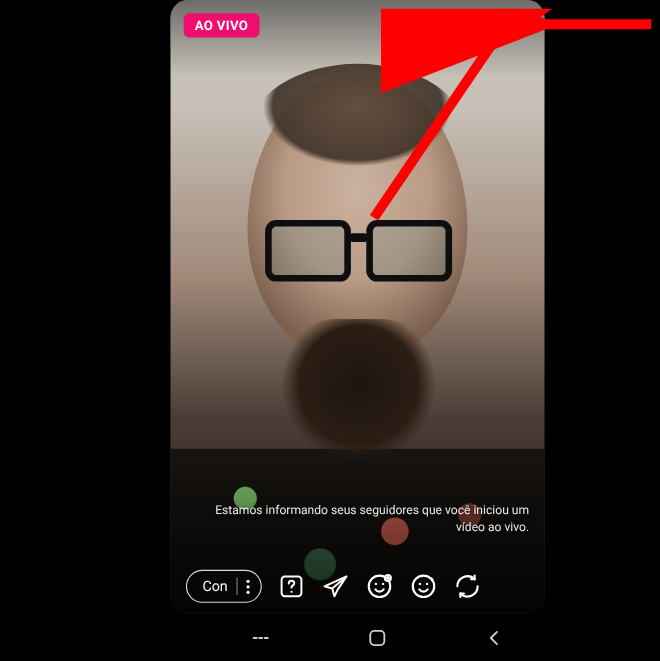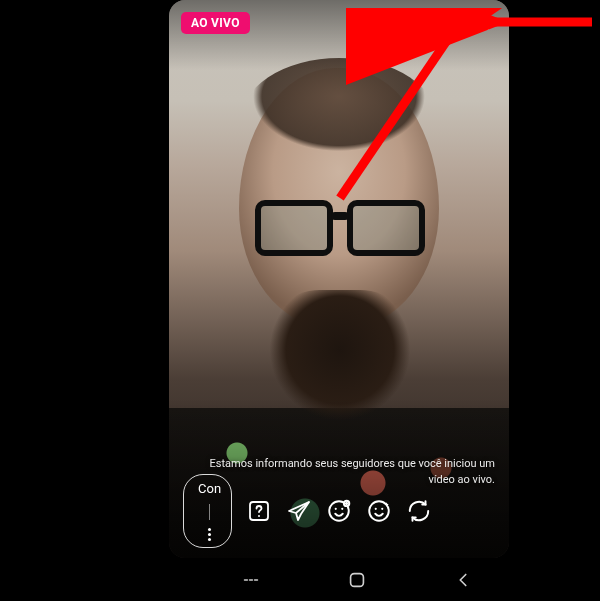--- a/index.html
+++ b/index.html
@@ -11,21 +11,20 @@
       position: relative;
       overflow: hidden;
     }
     .phone-frame {
       position: absolute;
       left: 155px;
       top: 0;
       width: 376px;
       height: 601px;
       background: #000;
-      margin-left: 14px;
     }
     .live-area {
       position: absolute;
       left: 0;
       top: 0;
       width: 340px;
       height: 558px;
       border-radius: 16px;
       overflow: hidden;
       background: linear-gradient(180deg,
@@ -143,21 +142,20 @@
       align-items: center;
       gap: 8px;
       border: 1.5px solid rgba(255,255,255,.85);
       border-radius: 20px;
       padding: 6px 10px 6px 14px;
       color: #fff;
       font-size: 13px;
       max-width: 76px;
       overflow: hidden;
       white-space: nowrap;
-      flex-direction: column;
     }
     .comment-pill .divider {
       width: 1px; height: 16px;
       background: rgba(255,255,255,.5);
     }
     .dots {
       display: flex; flex-direction: column; gap: 2px;
     }
     .dots span {
       width: 3px; height: 3px; background: #fff; border-radius: 50%;

